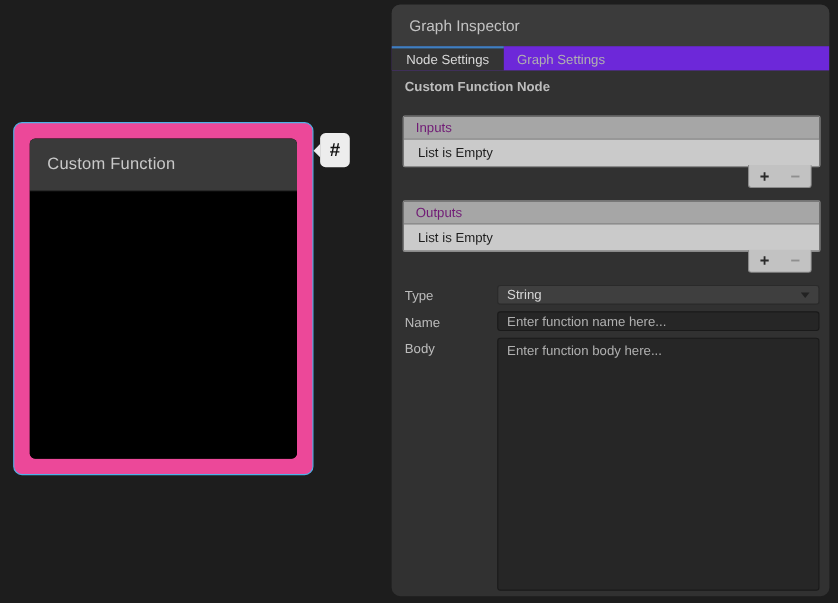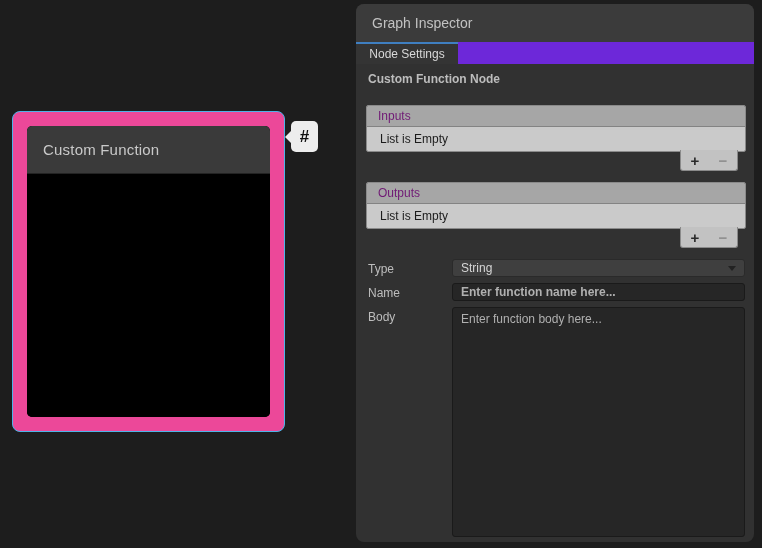--- a/index.html
+++ b/index.html
@@ -181,21 +181,20 @@
     position: absolute;
     left: 96px; top: 219px;
     width: 293px; height: 18px;
     background: #262626;
     border: 1px solid #1a1a1a;
     border-radius: 3px;
     padding: 0 8px;
     font-family: "Liberation Sans", sans-serif;
     font-size: 12px; color: #cfcfcf;
     outline: none;
-    font-weight: bold;
   }
   .text-input::placeholder { color: #b0b0b0; opacity: 1; }
 
   .body-textarea {
     position: absolute;
     left: 96px; top: 243px;
     width: 293px; height: 230px;
     background: #262626;
     border: 1px solid #1a1a1a;
     border-radius: 3px;
@@ -231,20 +230,21 @@
   </div>
 
   <div class="panel">
 
     <div class="panel-header">
       <span>Graph Inspector</span>
     </div>
 
     <div class="tabs">
       <div class="tab active">Node Settings</div>
+      <div class="tab inactive">Graph Settings</div>
     </div>
 
     <div class="content">
 
       <div class="section-title">Custom Function Node</div>
 
       <div class="rlist rlist-inputs">
         <div class="rlist-box">
           <div class="rlist-header">Inputs</div>
           <div class="rlist-item">List is Empty</div>

